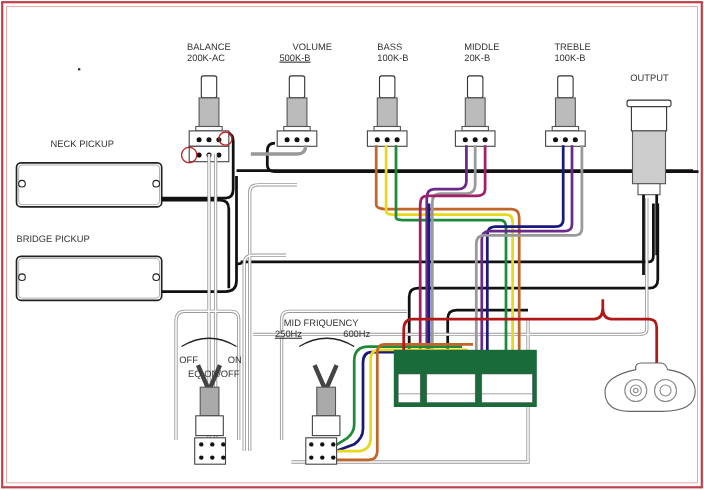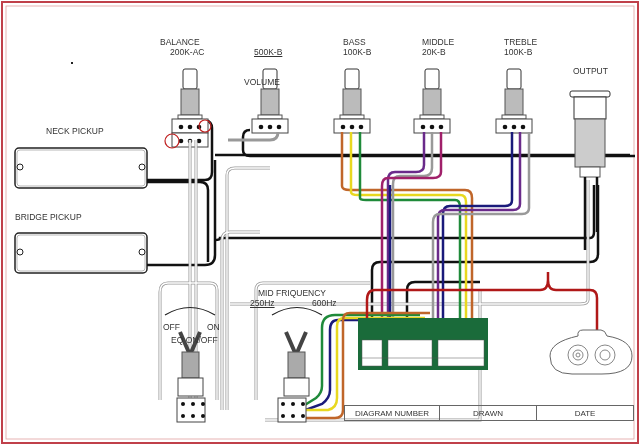--- a/index.html
+++ b/index.html
@@ -187,41 +187,36 @@
       <circle cx="303" cy="404" r="2" fill="#111"></circle>
     <circle cx="283" cy="416" r="2" fill="#111"></circle>
       <circle cx="293" cy="416" r="2" fill="#111"></circle>
       <circle cx="303" cy="416" r="2" fill="#111"></circle>
   </g>
 
   <circle cx="172" cy="141" r="7" fill="none" stroke="#c02020" stroke-width="1.2"></circle>
   <circle cx="205" cy="126" r="6" fill="none" stroke="#c02020" stroke-width="1.2"></circle>
 </svg>
 
-<div class="lbl" style="left:160px;top:37px;">BALANCE</div>
+<div class="lbl" style="left:170px;top:37px;">BALANCE</div>
 <div class="lbl" style="left:170px;top:47px;">200K-AC</div>
-<div class="lbl" style="left:244px;top:37px;margin-top:40px;">VOLUME</div>
+<div class="lbl" style="left:266px;top:37px;">VOLUME</div>
 <div class="lbl" style="left:254px;top:47px;text-decoration:underline;">500K-B</div>
 <div class="lbl" style="left:343px;top:37px;">BASS</div>
 <div class="lbl" style="left:343px;top:47px;">100K-B</div>
 <div class="lbl" style="left:422px;top:37px;text-align:center;">MIDDLE</div>
 <div class="lbl" style="left:422px;top:47px;">20K-B</div>
 <div class="lbl" style="left:504px;top:37px;">TREBLE</div>
 <div class="lbl" style="left:504px;top:47px;">100K-B</div>
 <div class="lbl" style="left:573px;top:66px;">OUTPUT</div>
 <div class="lbl" style="left:15px;top:126px;margin-left:31px;">NECK PICKUP</div>
 <div class="lbl" style="left:15px;top:212px;">BRIDGE PICKUP</div>
 <div class="lbl" style="left:171px;top:288px;margin-top:47px;">EQ ON/OFF</div>
 <div class="lbl" style="left:163px;top:322px;">OFF</div>
 <div class="lbl" style="left:207px;top:322px;">ON</div>
 <div class="lbl" style="left:258px;top:288px;">MID FRIQUENCY</div>
 <div class="lbl" style="left:250px;top:298px;text-decoration:underline;">250Hz</div>
 <div class="lbl" style="left:312px;top:298px;">600Hz</div>
 
 <table class="tb">
   <tbody>
-      <tr>
-    <td style="width:94px">DIAGRAM NUMBER</td>
-    <td style="width:96px">DRAWN</td>
-    <td style="width:96px">DATE</td>
-  </tr>
 </tbody>
   </table>
 
 </body></html>

